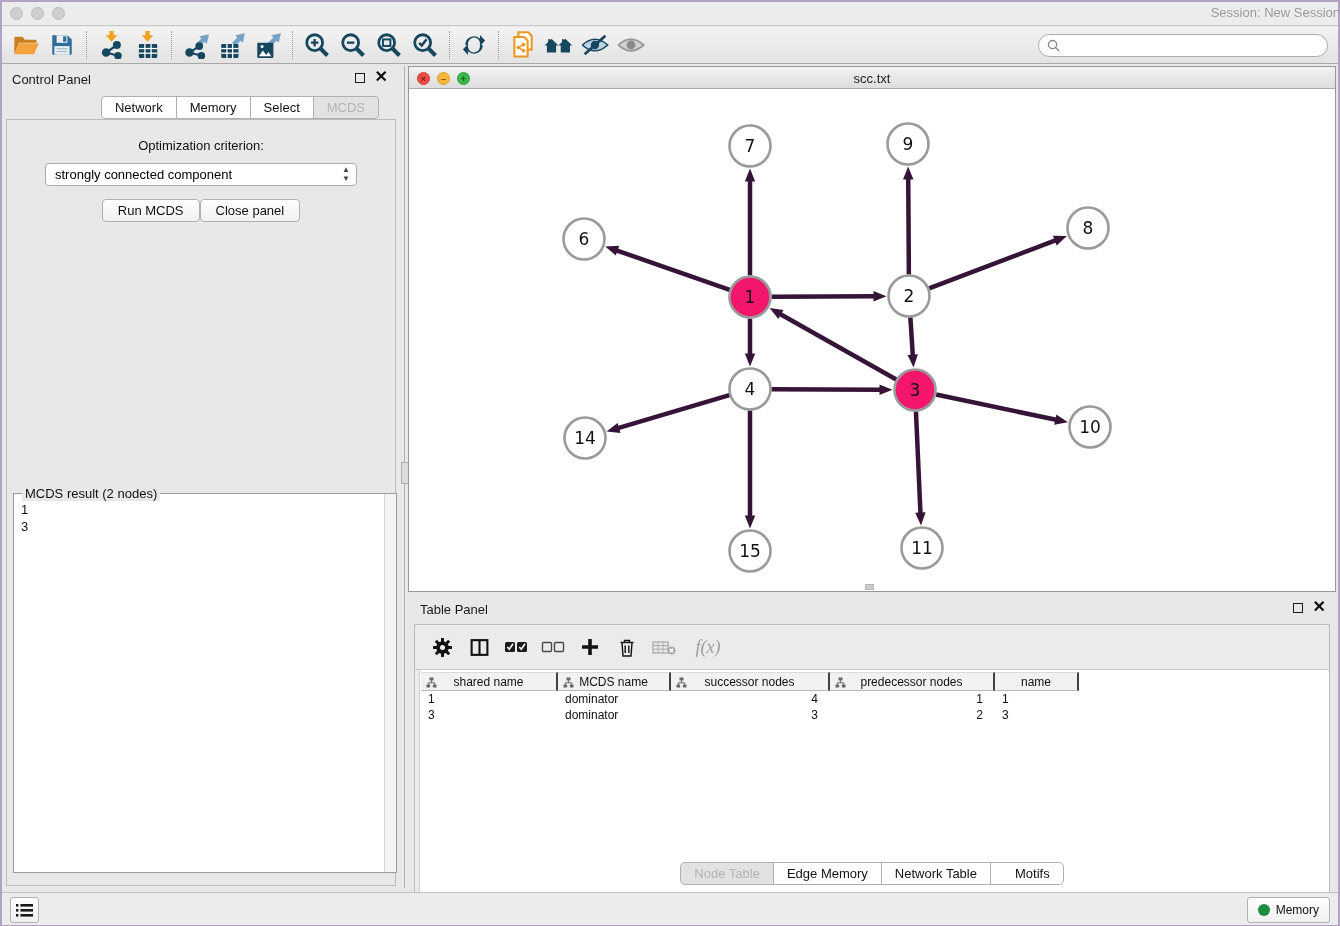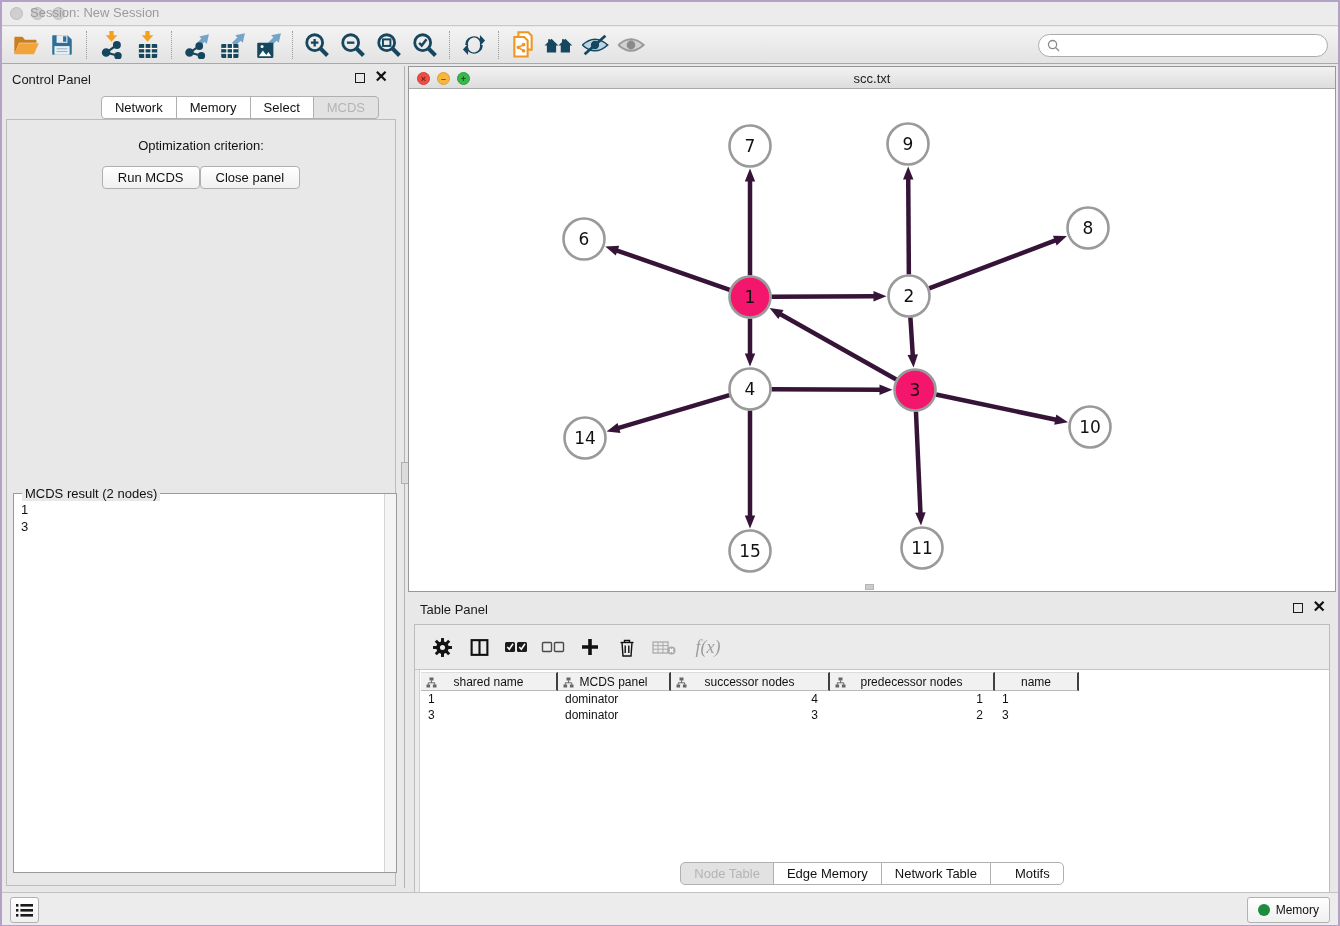--- a/index.html
+++ b/index.html
@@ -2,21 +2,21 @@
 <html><head>
 <meta charset="utf-8">
 <style>
   * { margin:0; padding:0; box-sizing:border-box; }
   html,body { width:1340px; height:926px; }
   body { font-family:"Liberation Sans", sans-serif; background:#e8e8e8; position:relative; overflow:hidden; }
   .frame-border { position:absolute; inset:0; border:2px solid #b3a1c6; border-bottom-width:1px; pointer-events:none; z-index:99; }
 
   
   .titlebar { position:absolute; left:0; top:0; width:1340px; height:26px; background:#ececec; border-bottom:1px solid #c9c9c9; }
-  .titlebar .title { position:absolute; left:0; right:0; top:5px; text-align:left; font-size:13px; color:#9b9b9b;margin-left:30px; }
+  .titlebar .title { position:absolute; left:0; right:0; top:5px; text-align:right; font-size:13px; color:#9b9b9b;margin-left:30px; }
   .tl-dot { position:absolute; top:7px; width:13px; height:13px; border-radius:50%; background:#cfcfcf; border:1px solid #bdbdbd; }
 
   
   .toolbar { position:absolute; left:0; top:27px; width:1340px; height:37px; background:linear-gradient(#f3f3f3,#e3e3e3); border-bottom:1px solid #a9a9a9; display:flex; align-items:center; padding-left:8px; }
   .tb-btn { width:36px; height:32px; display:flex; align-items:center; justify-content:center; border-radius:4px; cursor:default; }
   .tb-sep { width:1px; height:28px; margin:0 6px; border-left:1px dotted #9a9a9a; }
   .tb-spacer { flex:1; }
   .searchbox { width:290px; height:23px; background:#fff; border:1px solid #ababab; border-radius:12px; margin-right:12px; display:flex; align-items:center; padding-left:8px; }
   .searchbox input { border:none; outline:none; background:transparent; font-size:12px; width:250px; color:#333; }
 
@@ -271,20 +271,27 @@
     <span class="win-close" style="right:14px">✕</span>
   </div>
   <div class="cp-tabs" id="cp-tabs">
       <span class="tab">Network</span>
       <span class="tab">Memory</span>
       <span class="tab">Select</span>
       <span class="tab active">MCDS</span>
     </div>
   <div class="cp-content">
     <div class="opt-label">Optimization criterion:</div>
+    <div class="opt-select">
+      <span>strongly connected component</span>
+      <span class="stepper">
+          <span>▲</span>
+          <span>▼</span>
+        </span>
+    </div>
     <div class="btn-row">
       <span class="push-btn">Run MCDS</span>
       <span class="push-btn">Close panel</span>
     </div>
     <div class="result-group">
       <span class="result-legend">MCDS result (2 nodes)</span>
       <div class="result-text" id="result-text">1
 3</div>
       <div class="result-scroll"></div>
     </div>
@@ -437,21 +444,21 @@
               <rect x="3.5" y="0.5" width="4" height="3" fill="#666"></rect>
               <rect x="0.5" y="7.5" width="3.6" height="3" fill="#666"></rect>
               <rect x="6.9" y="7.5" width="3.6" height="3" fill="#666"></rect>
               <path d="M5.5 3.5 V5.8 M2.3 7.5 V5.8 H8.7 V7.5" stroke="#666" fill="none"></path>
             </svg><span>shared name</span></span>
           <span class="th-cell" style="width: 113px;"><svg class="tree-ic" width="11" height="11" viewBox="0 0 11 11">
               <rect x="3.5" y="0.5" width="4" height="3" fill="#666"></rect>
               <rect x="0.5" y="7.5" width="3.6" height="3" fill="#666"></rect>
               <rect x="6.9" y="7.5" width="3.6" height="3" fill="#666"></rect>
               <path d="M5.5 3.5 V5.8 M2.3 7.5 V5.8 H8.7 V7.5" stroke="#666" fill="none"></path>
-            </svg><span>MCDS panel</span></span>
+            </svg><span>MCDS name</span></span>
           <span class="th-cell" style="width: 159px;"><svg class="tree-ic" width="11" height="11" viewBox="0 0 11 11">
               <rect x="3.5" y="0.5" width="4" height="3" fill="#666"></rect>
               <rect x="0.5" y="7.5" width="3.6" height="3" fill="#666"></rect>
               <rect x="6.9" y="7.5" width="3.6" height="3" fill="#666"></rect>
               <path d="M5.5 3.5 V5.8 M2.3 7.5 V5.8 H8.7 V7.5" stroke="#666" fill="none"></path>
             </svg><span>successor nodes</span></span>
           <span class="th-cell" style="width: 165px;"><svg class="tree-ic" width="11" height="11" viewBox="0 0 11 11">
               <rect x="3.5" y="0.5" width="4" height="3" fill="#666"></rect>
               <rect x="0.5" y="7.5" width="3.6" height="3" fill="#666"></rect>
               <rect x="6.9" y="7.5" width="3.6" height="3" fill="#666"></rect>

